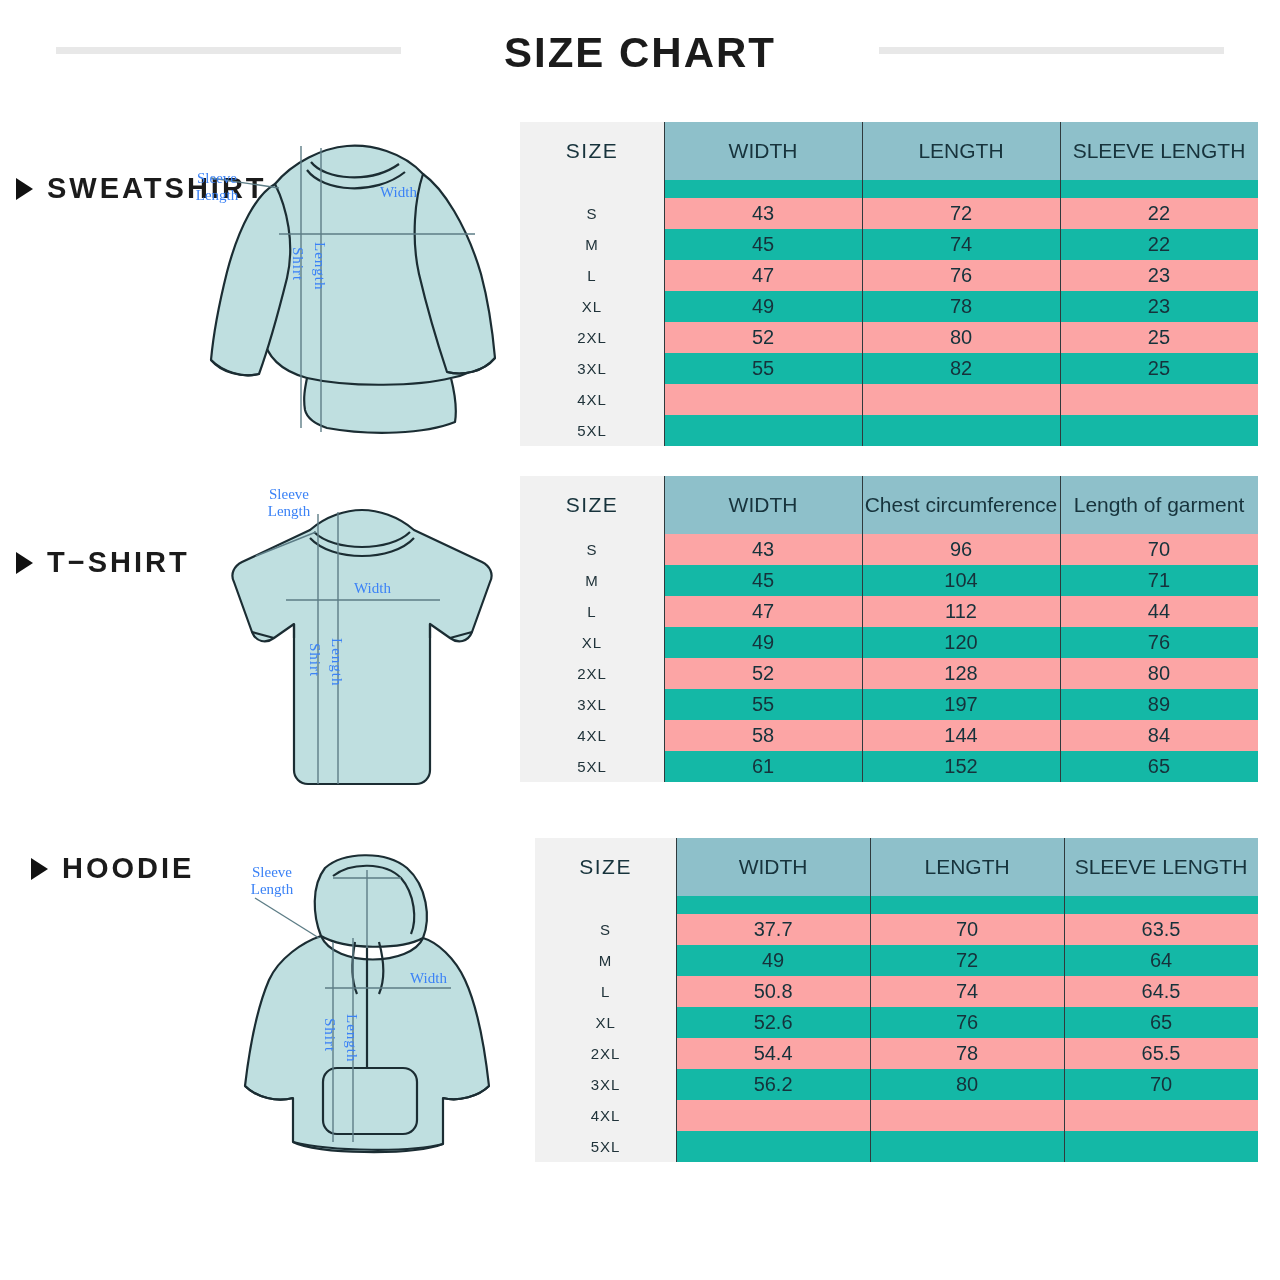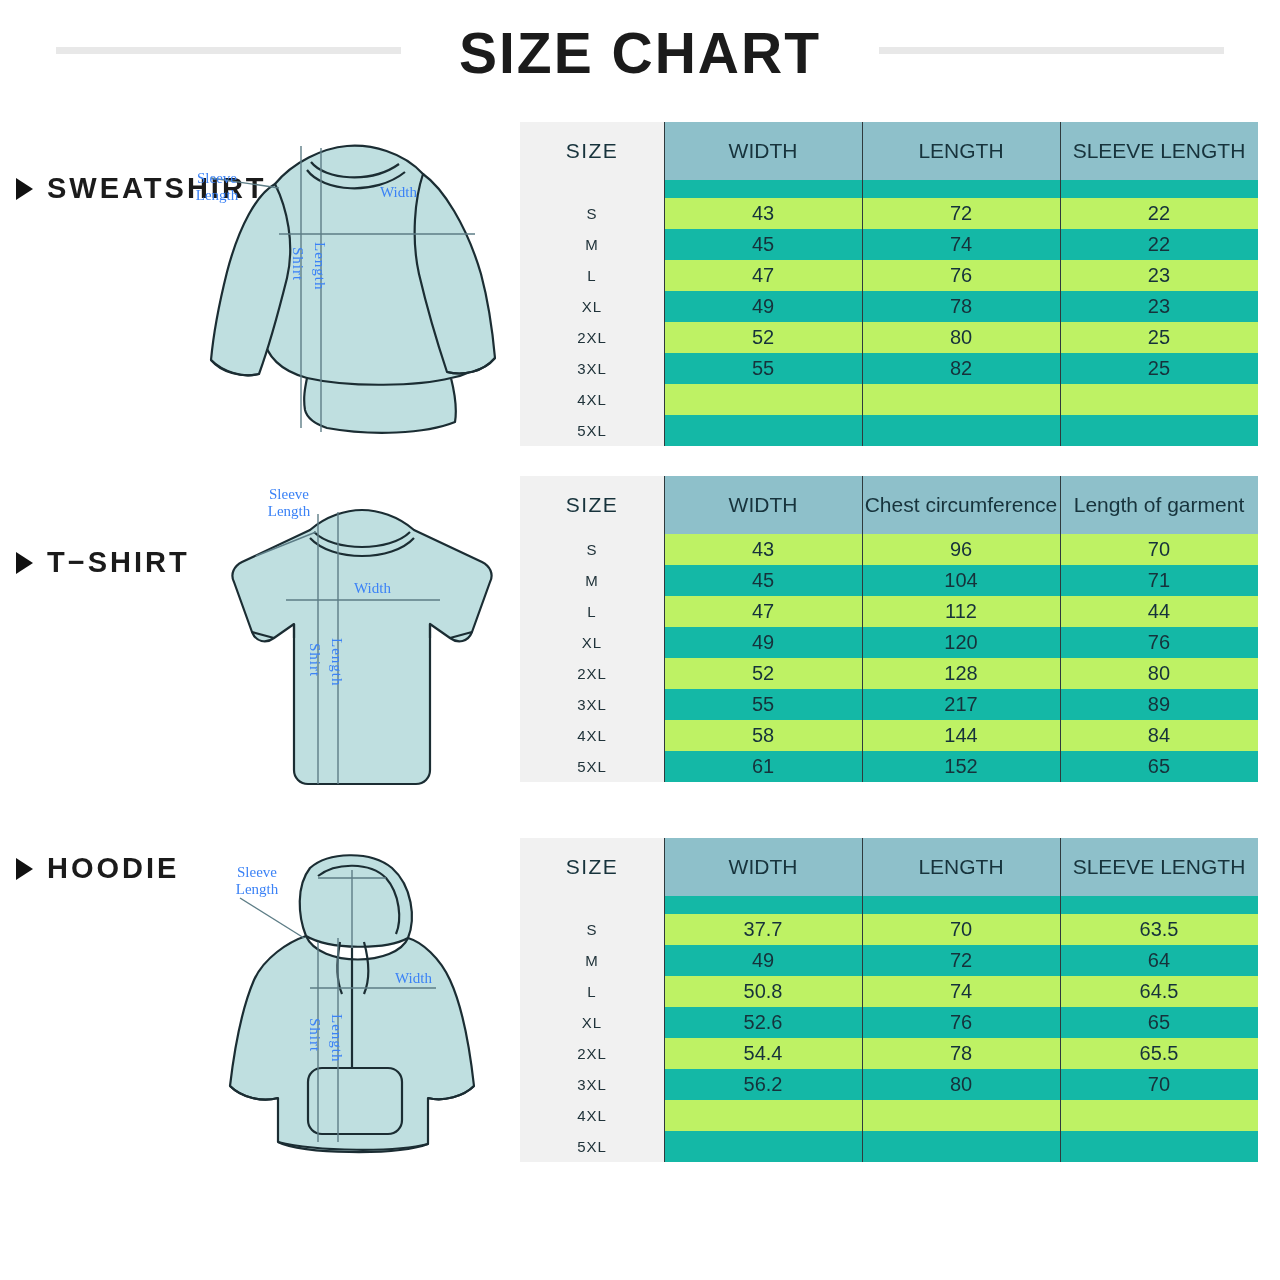--- a/index.html
+++ b/index.html
@@ -20,21 +20,21 @@
   .header {
     position: relative;
     height: 112px;
   }
   .header-title {
     position: absolute;
     left: 0;
     right: 0;
     top: 14px;
     text-align: center;
-    font-size: 57px;
+    font-size: 42px;
     font-weight: 700;
     letter-spacing: 2px;
     line-height: 78px;
   }
   .rule {
     position: absolute;
     height: 7px;
     background: #e8e8e8;
     top: 47px;
   }
@@ -112,21 +112,21 @@
   table.size thead th.sizehdr {
     background: #f1f1f1;
     font-size: 21px;
     letter-spacing: 1.5px;
   }
   table.size tbody td {
     height: 31px;
     font-size: 20px;
     color: #16323b;
   }
-  table.size tbody tr.odd td { background: #bef264; }
+  table.size tbody tr.odd td { background: #fca5a5; }
   table.size tbody tr.even td { background: #14b8a6; }
   table.size tbody td.sz {
     font-size: 15px;
     letter-spacing: 1px;
     color: #20333a;
     background: #f1f1f1 !important;
   }
   
   table.size th.sep, table.size td.sep {
     box-shadow: inset 1px 0 0 #2f3a3d;
@@ -360,41 +360,41 @@
         </tr>
         <tr class="odd">
           <td class="sz">2XL</td>
           <td class="sep">52</td>
           <td class="sep">128</td>
           <td class="sep">80</td>
         </tr>
         <tr class="even">
           <td class="sz">3XL</td>
           <td class="sep">55</td>
-          <td class="sep">217</td>
+          <td class="sep">197</td>
           <td class="sep">89</td>
         </tr>
         <tr class="odd">
           <td class="sz">4XL</td>
           <td class="sep">58</td>
           <td class="sep">144</td>
           <td class="sep">84</td>
         </tr>
         <tr class="even">
           <td class="sz">5XL</td>
           <td class="sep">61</td>
           <td class="sep">152</td>
           <td class="sep">65</td>
         </tr>
       </tbody>
     </table>
   </div>
 </div>
 
-<div class="section" style="height:360px;">
+<div class="section" style="height:360px;padding-left:15px;">
   <div class="sec-left">
     <div class="sec-heading" style="margin-top:22px;">
       <span class="tri"></span>
       <span>HOODIE</span>
     </div>
 
     <div class="figure" style="left:200px; top:12px; width:320px; height:340px;">
       <svg width="320" height="340" viewBox="0 0 320 340">
         <g fill="#bfdfe0" stroke="#1b2d33" stroke-width="2.2" stroke-linejoin="round">
 

